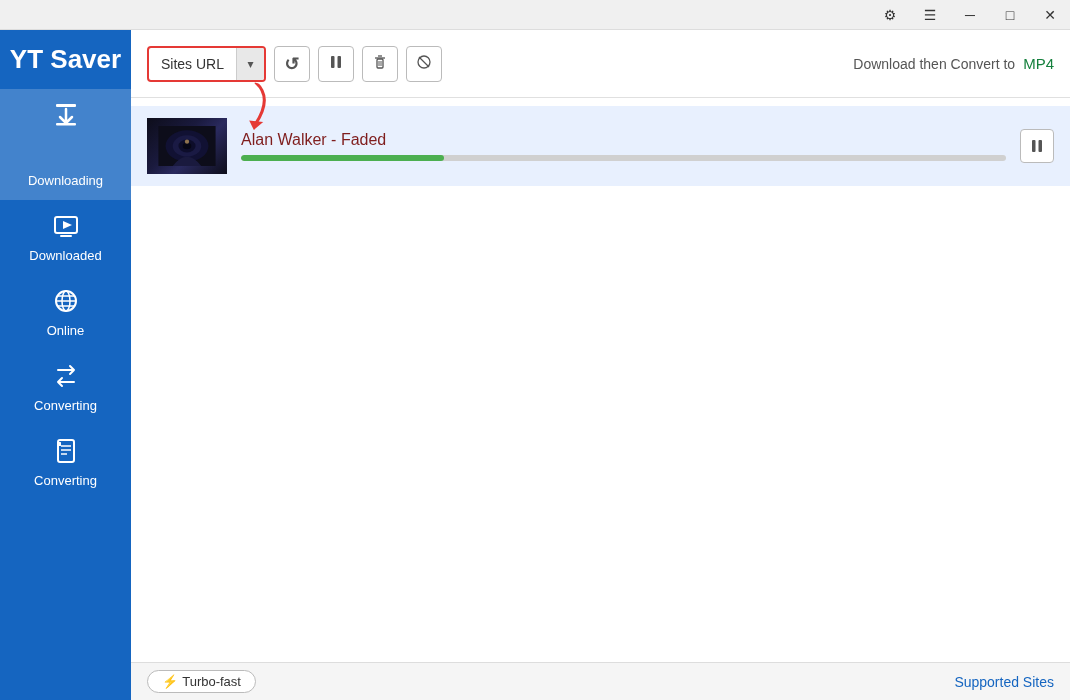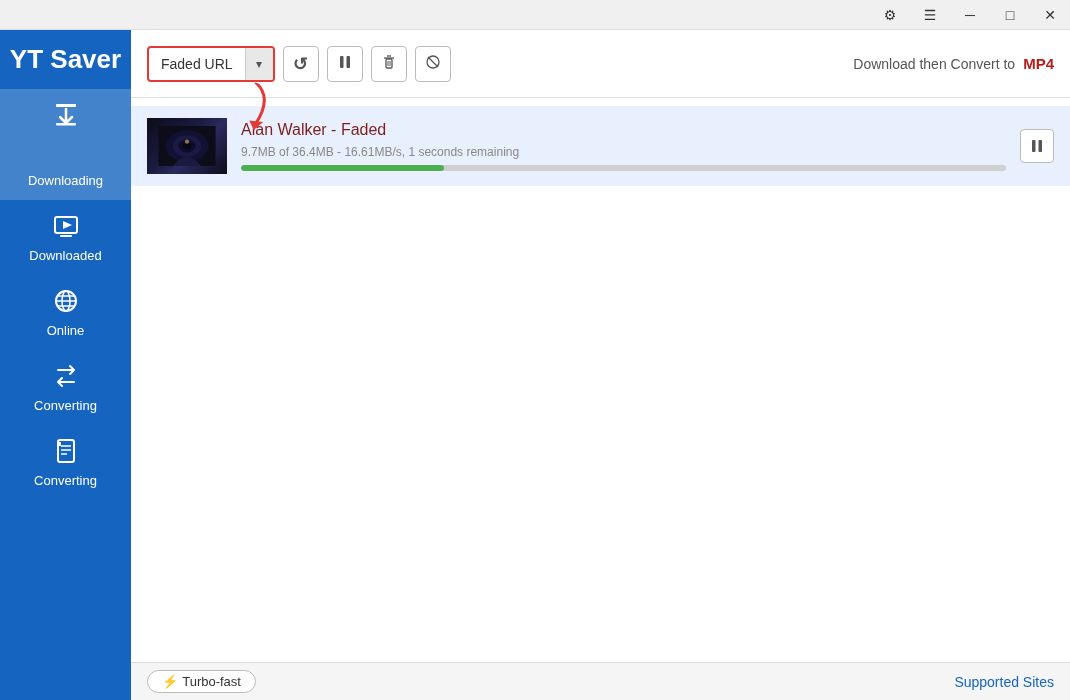--- a/index.html
+++ b/index.html
@@ -141,22 +141,22 @@
 
     .toolbar-right {
       margin-left: auto;
       display: flex;
       align-items: center;
       gap: 8px;
       font-size: 14px;
       color: #555;
     }
     .mp4-link {
-      color: #b91c1c;
-      font-weight: 700;
+      color: #15803d;
+      font-weight: 400;
       text-decoration: none;
       cursor: pointer;
       font-size: 15px;
     }
 
     
     .red-arrow {
       position: absolute;
       left: 88px;
       top: 52px;
@@ -353,21 +353,21 @@
         </svg>
       </span>
       <span>Converting</span>
     </div>
   </div>
 
   <div class="content">
 
     <div class="toolbar">
       <div class="paste-url-btn">
-        <span class="paste-url-text">Faded URL</span>
+        <span class="paste-url-text">Sites URL</span>
         <span class="paste-url-arrow">▾</span>
       </div>
 
       <button class="toolbar-icon-btn">
         <span style="font-size:18px; font-weight:bold;">↺</span>
       </button>
       <button class="toolbar-icon-btn">
         <span>
           <svg width="16" height="16" viewBox="0 0 16 16" fill="#555">
             <rect x="3" y="2" width="3.5" height="12" rx="1"></rect>
@@ -418,21 +418,20 @@
               <ellipse cx="40" cy="28" rx="20" ry="15" fill="#1a1a44"></ellipse>
               <ellipse cx="40" cy="28" rx="12" ry="9" fill="#0d0d2a"></ellipse>
               <ellipse cx="40" cy="28" rx="6" ry="4.5" fill="#060615"></ellipse>
               <path d="M20 56 Q40 30 60 56" fill="#1a1a3e"></path>
               <circle cx="40" cy="22" r="3" fill="#c8a060" opacity="0.7"></circle>
             </svg>
           </div>
         </div>
         <div class="download-info">
           <div class="download-title">Alan Walker - Faded</div>
-          <div class="download-meta">9.7MB of 36.4MB -  16.61MB/s, 1 seconds remaining</div>
           <div class="progress-bar-container">
             <div class="progress-bar-fill" style="width: 26.5%"></div>
           </div>
         </div>
         <button class="pause-btn">
           <svg width="14" height="14" viewBox="0 0 14 14" fill="#555">
             <rect x="2" y="1" width="3.5" height="12" rx="1"></rect>
             <rect x="8.5" y="1" width="3.5" height="12" rx="1"></rect>
           </svg>
         </button>

